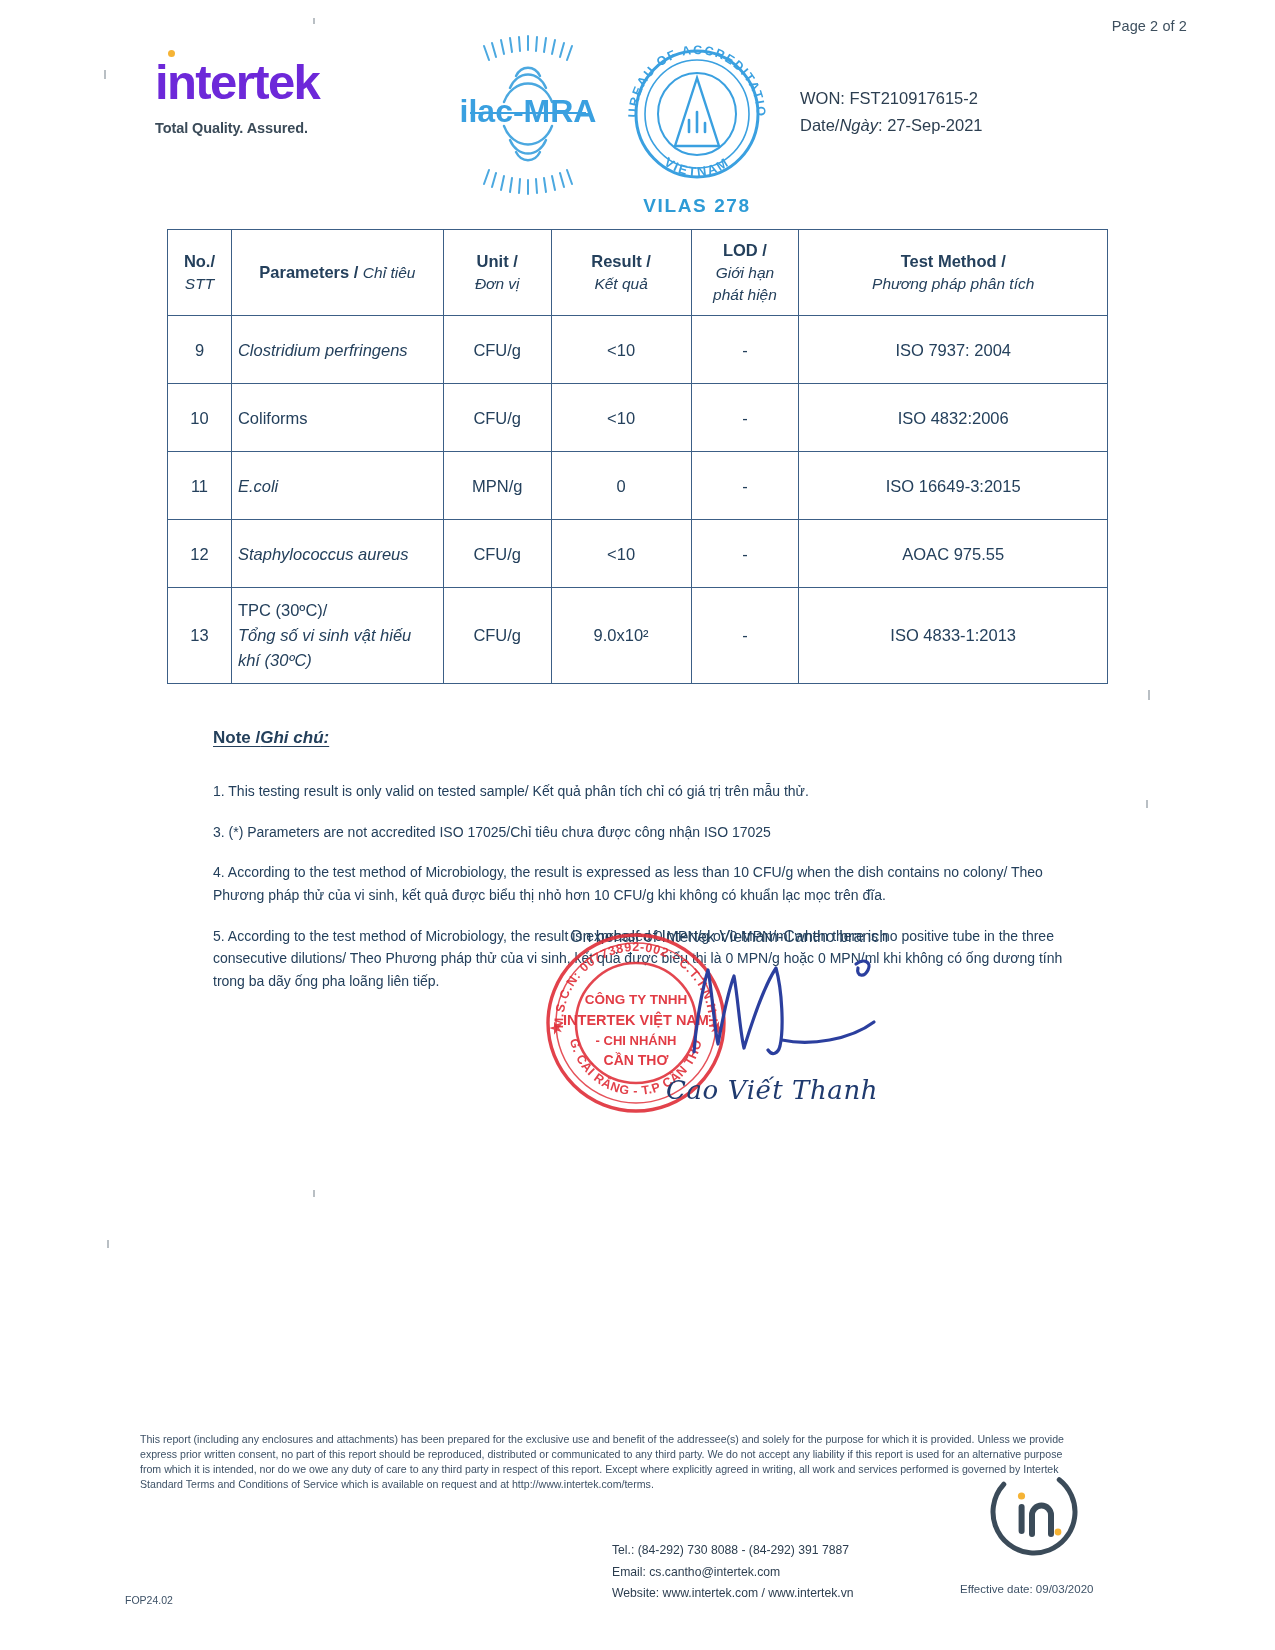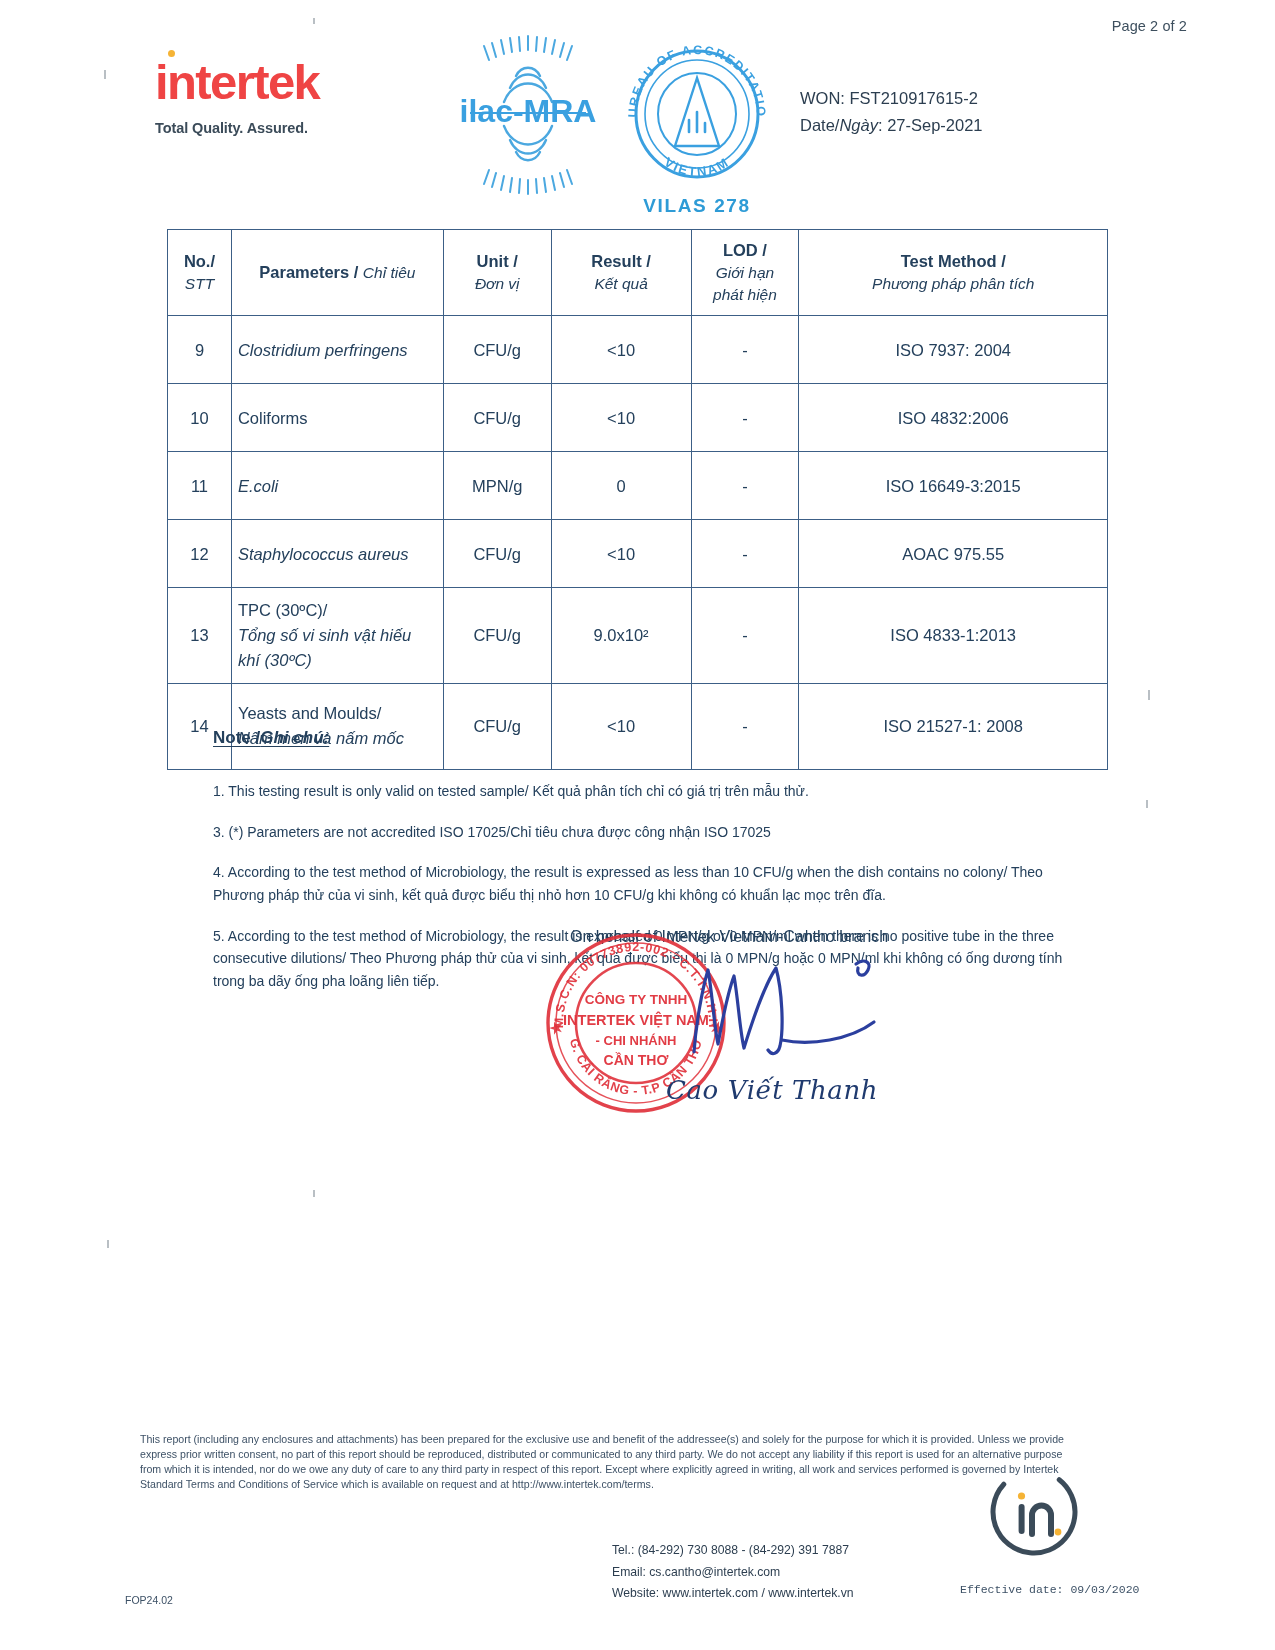--- a/index.html
+++ b/index.html
@@ -15,21 +15,21 @@
   .page { position:relative; width:1275px; height:1650px;padding-left:26px; }
 
   
   .page-num {
     position:absolute; right:88px; top:18px;
     font-size:14.5px; color:#3d4f5e; letter-spacing:.1px;
   }
   .logo-block { position:absolute; left:155px; top:58px; }
   .logo-word {
     font-size:49px; font-weight:700; letter-spacing:-1.6px;
-    color:#ef4444; line-height:1;
+    color:#6d28d9; line-height:1;
   }
   .logo-dot {
     position:absolute; left:13px; top:-8px;
     width:7px; height:7px; background:#f5b335; border-radius:50%;
   }
   .logo-tag {
     margin-top:13px; font-size:14.5px; font-weight:700; color:#3b4b59;
     letter-spacing:-.1px;
   }
 
@@ -115,21 +115,21 @@
   }
   .foot-left { position:absolute; left:143px; top:1518px; line-height:1.72; }
   .foot-title { font-size:15px; font-weight:700; color:#2c3e50; }
   .foot-sub { font-size:12.2px; font-weight:700; color:#2c3e50; margin-top:3px; }
   .foot-line { font-size:12.2px; color:#2c3e50; }
   .foot-mid { position:absolute; left:612px; top:1540px; line-height:1.78; }
   .foot-mid div { font-size:12.2px; color:#2c3e50; }
   .in-mark { position:absolute; left:988px; top:1466px; width:92px; height:92px; }
   .eff-date {
     position:absolute; left:960px; top:1583px;
-    font-size:11.5px; color:#3d5166;font-family:Liberation Mono, monospace;
+    font-size:11.5px; color:#3d5166;
   }
 
   .speck { position:absolute; background:#b9bfc4; }
 </style>
 </head>
 <body>
 
 <div class="page">
 
   <div class="speck" style="left:313px;top:18px;width:2px;height:6px;"></div>
@@ -295,31 +295,20 @@
         <td class="c">13</td>
         <td class="param">
           <div>TPC (30ºC)/</div>
           <div class="ital">Tổng số vi sinh vật hiếu khí (30ºC)</div>
         </td>
         <td class="c">CFU/g</td>
         <td class="c">9.0x10²</td>
         <td class="c">-</td>
         <td class="c">ISO 4833-1:2013</td>
       </tr>
-      <tr class="r-tall">
-        <td class="c">14</td>
-        <td class="param">
-          <div>Yeasts and Moulds/</div>
-          <div class="ital">Nấm men và nấm mốc</div>
-        </td>
-        <td class="c">CFU/g</td>
-        <td class="c">&lt;10</td>
-        <td class="c">-</td>
-        <td class="c">ISO 21527-1: 2008</td>
-      </tr>
     </tbody>
   </table>
 
   <div class="note-head">
     <span>Note /</span><i>Ghi chú:</i>
   </div>
   <div class="notes">
     <p>1. This testing result is only valid on tested sample/ Kết quả phân tích chỉ có giá trị trên mẫu thử.</p>
     <p>3. (*) Parameters are not accredited ISO 17025/Chỉ tiêu chưa được công nhận ISO 17025</p>
     <p>4. According to the test method of Microbiology, the result is expressed as less than 10 CFU/g when the dish contains no colony/ Theo Phương pháp thử của vi sinh, kết quả được biểu thị nhỏ hơn 10 CFU/g khi không có khuẩn lạc mọc trên đĩa.</p>

